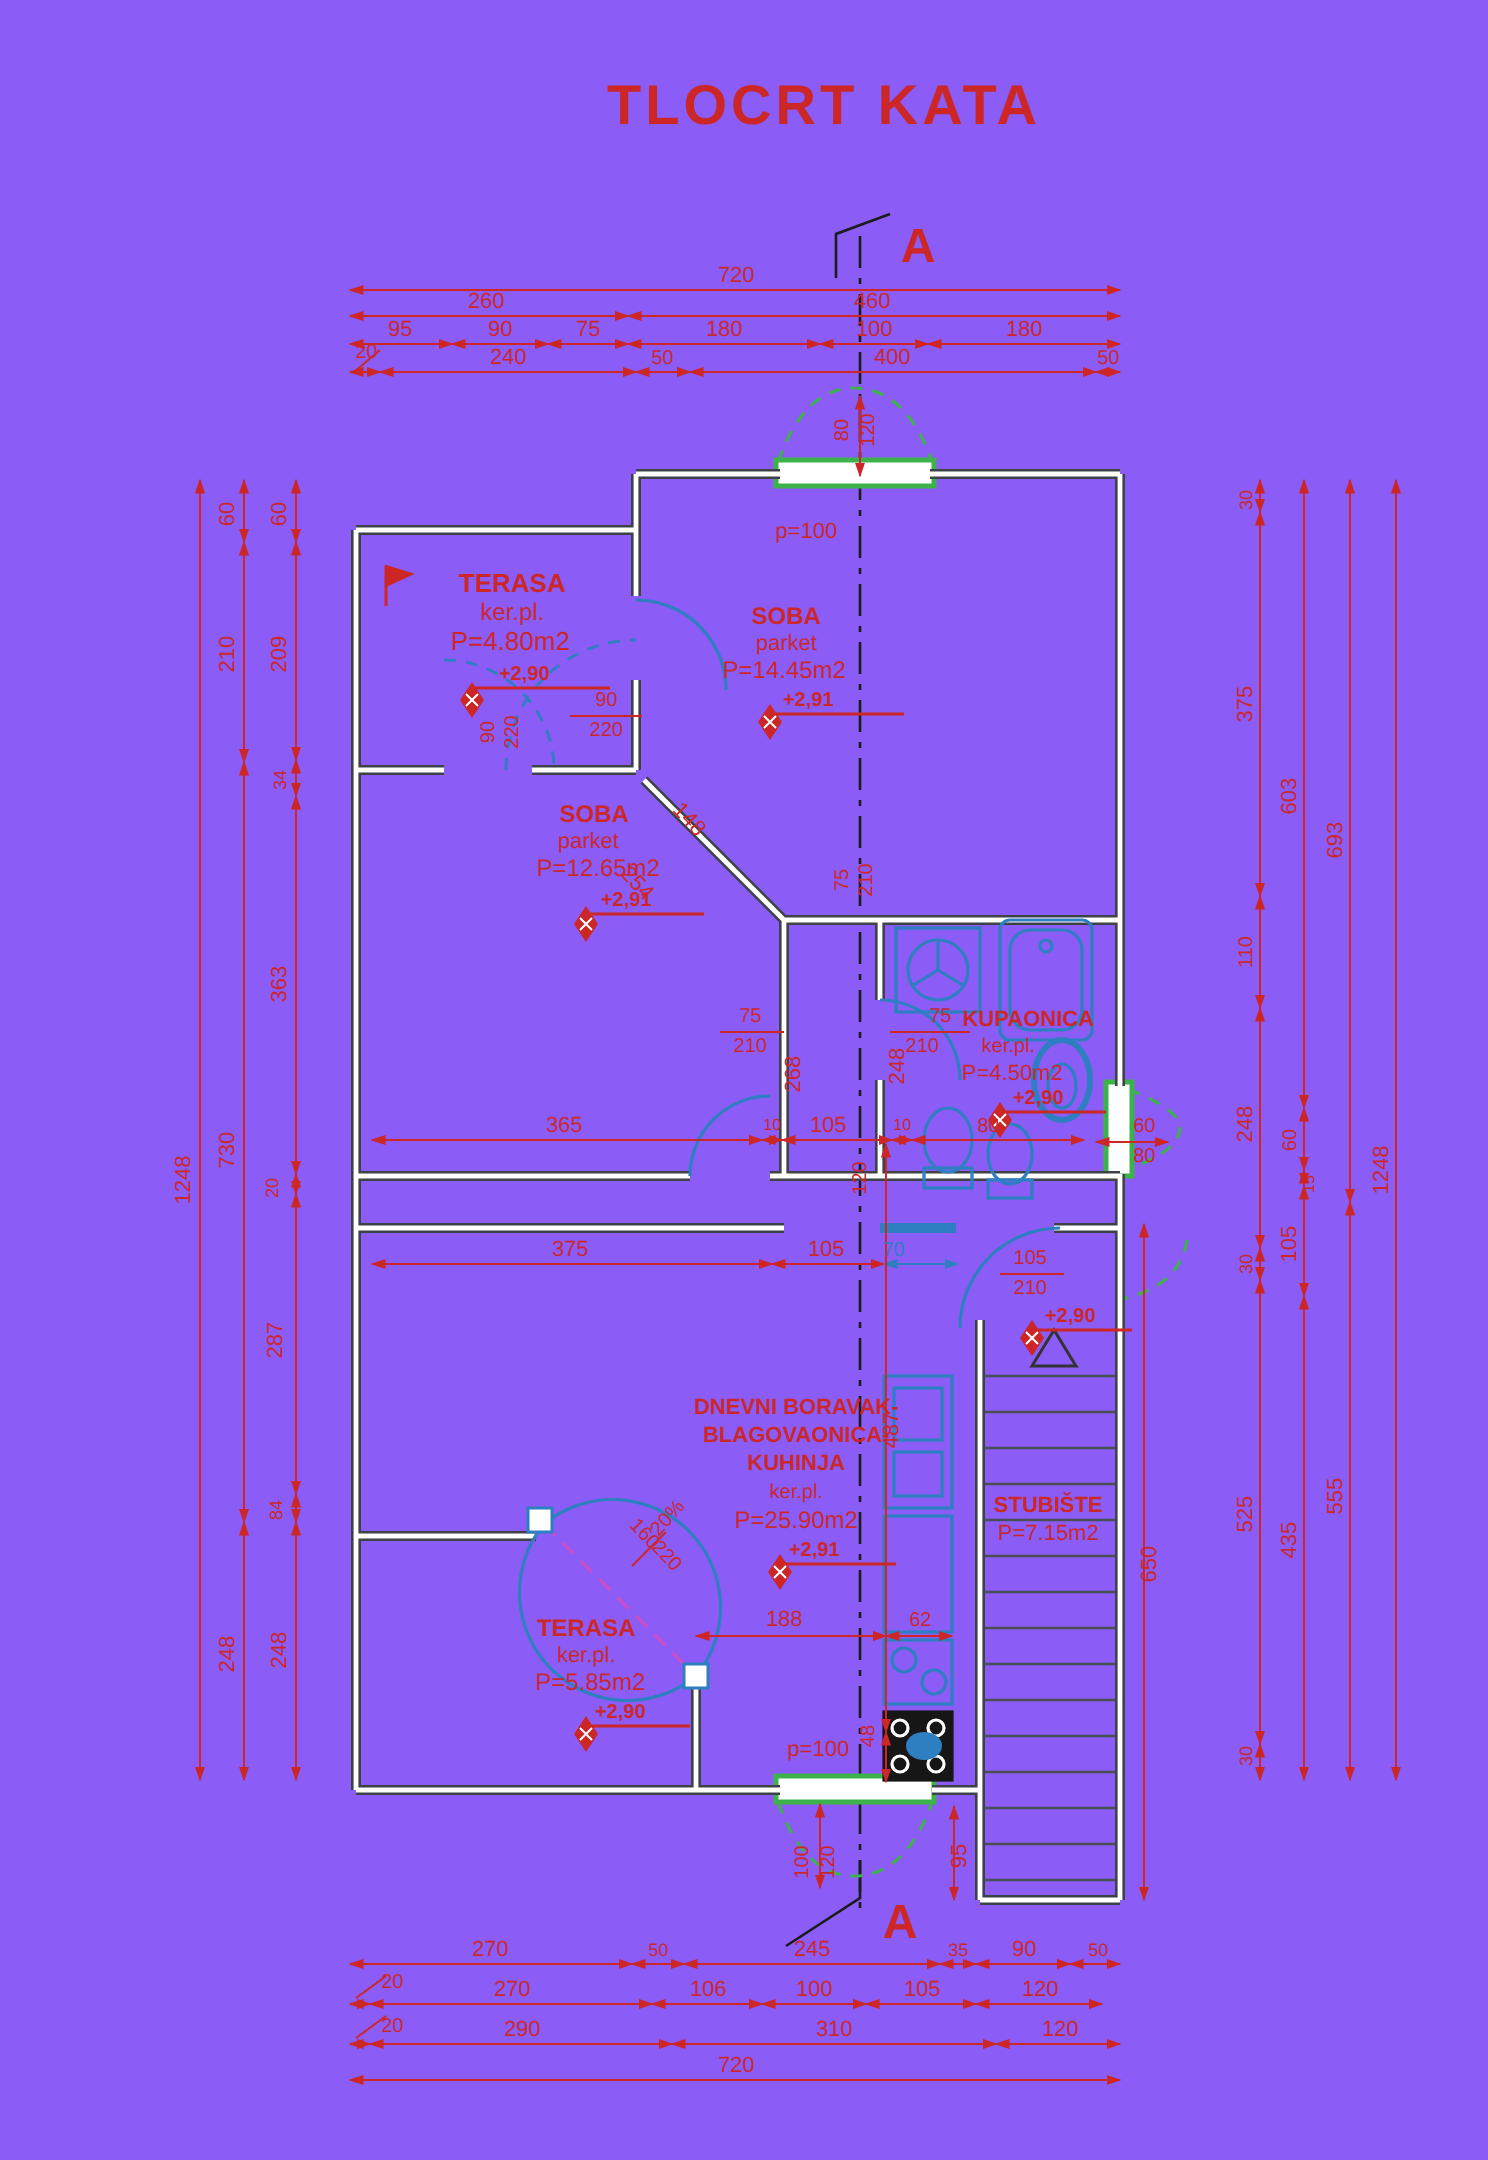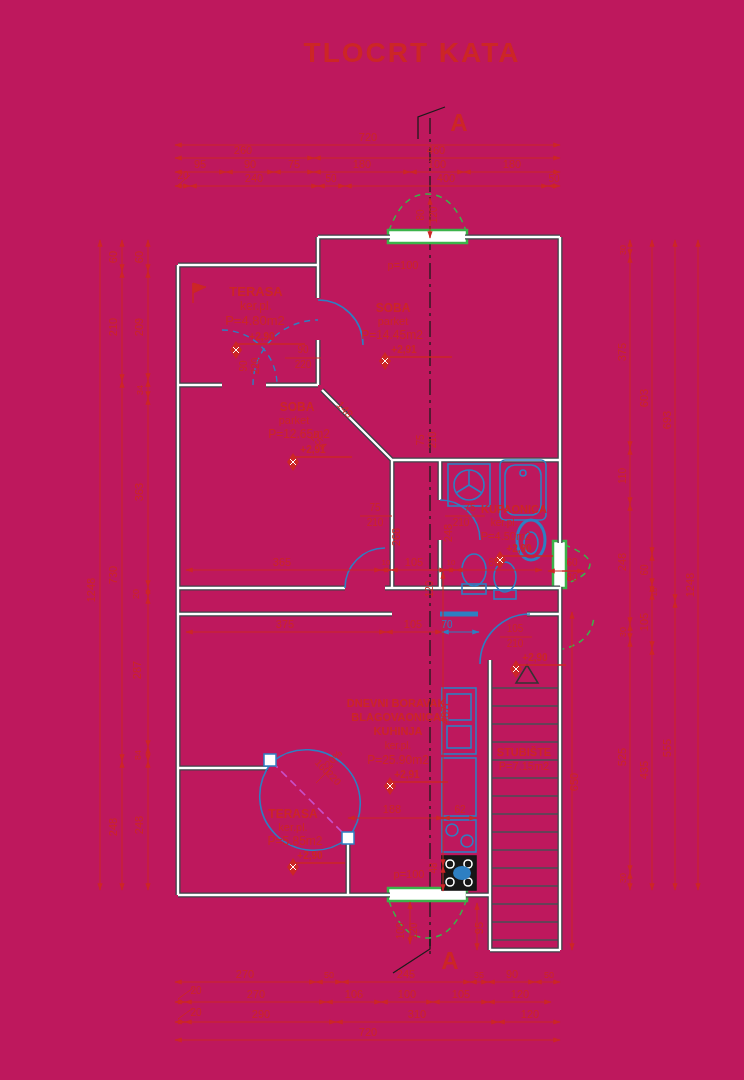--- a/index.html
+++ b/index.html
@@ -1,16 +1,16 @@
 <!DOCTYPE html>
 <html><head>
 <meta charset="utf-8">
 <style>
   html,body{margin:0;padding:0;background:#fff;}
-  .canvas{position:relative;width:744px;height:1080px;background:#be185d;overflow:hidden;
+  .canvas{position:relative;width:744px;height:1080px;background:#8b5cf6;overflow:hidden;
           font-family:"Liberation Sans",sans-serif;}
   svg text{font-family:"Liberation Sans",sans-serif;}
   .wall{stroke:#3d4248;stroke-width:5;fill:none;stroke-linecap:butt;}
   .wallcore{stroke:#ffffff;stroke-width:2.4;fill:none;stroke-linecap:butt;}
   .dim{stroke:#cc2626;stroke-width:1;fill:none;}
   .dimb{stroke:#2e7fc2;stroke-width:1;fill:none;}
   .fr{stroke:#cc2626;stroke-width:1;fill:none;}
   .lvl-line{stroke:#cc2626;stroke-width:1.4;fill:none;}
   .blue{stroke:#2e7fc2;stroke-width:1.6;fill:none;}
   .bluedash{stroke:#2e7fc2;stroke-width:1.4;fill:none;stroke-dasharray:6 5;}

